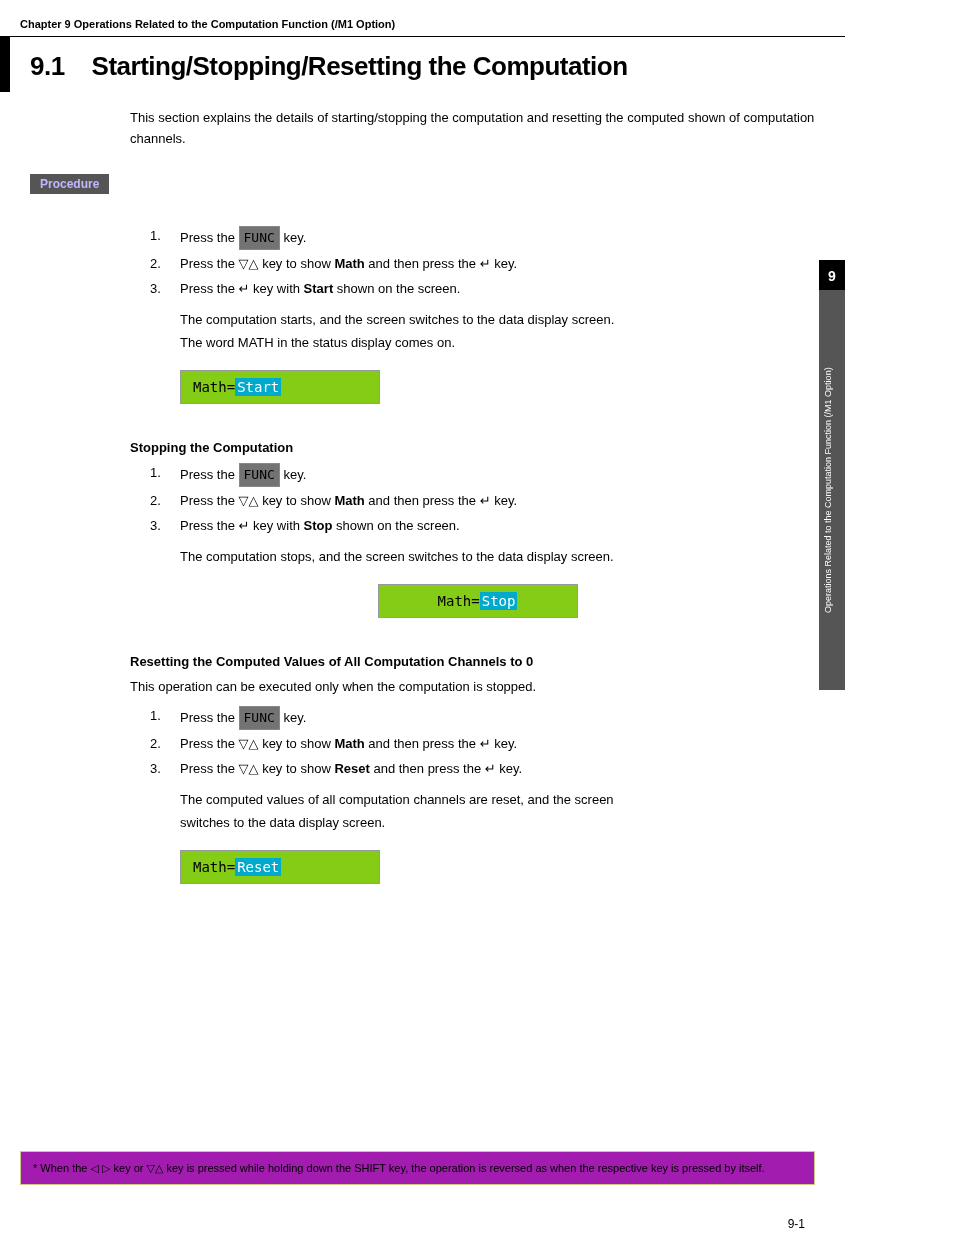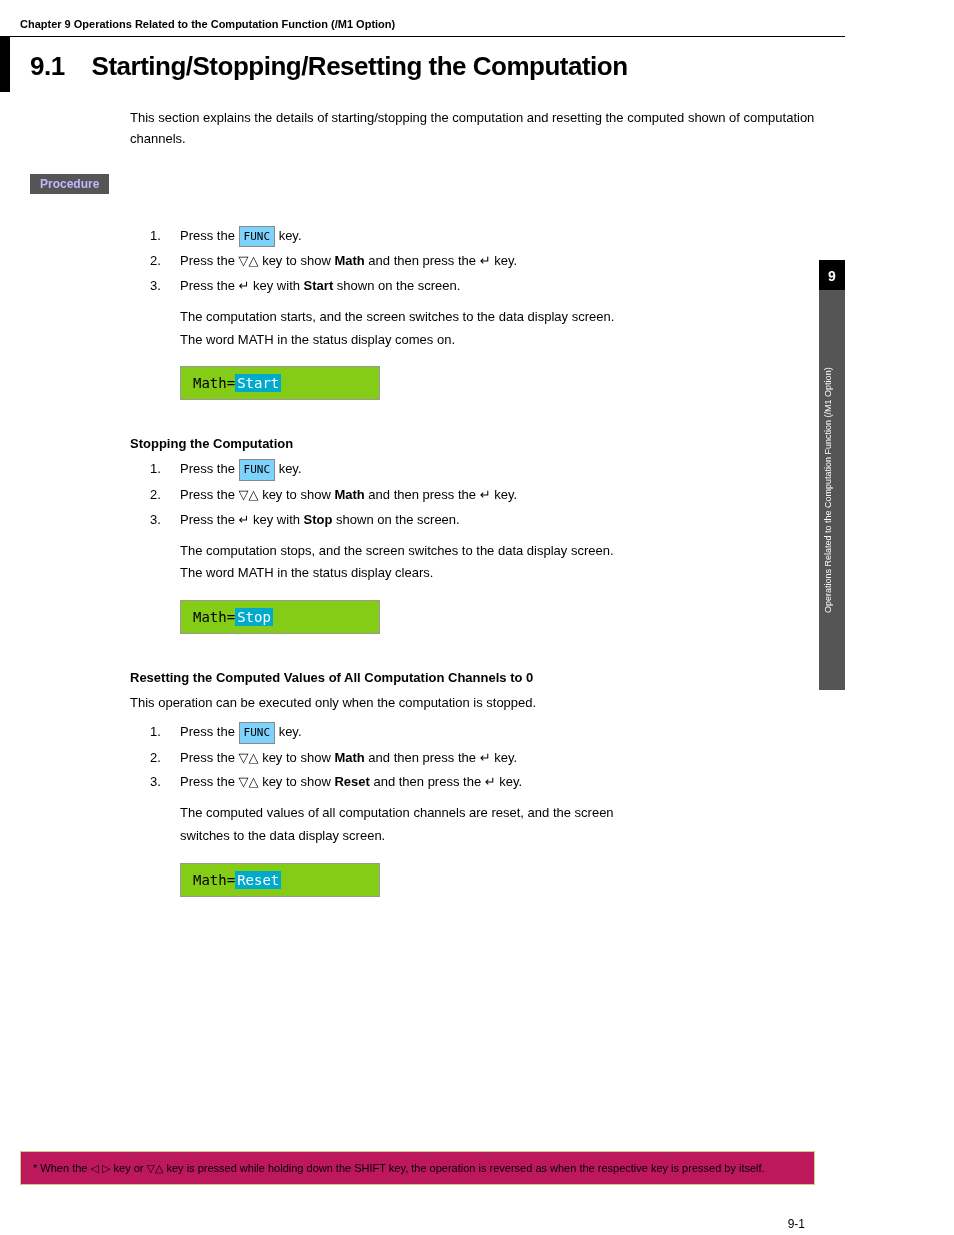--- a/index.html
+++ b/index.html
@@ -116,22 +116,22 @@
       margin-left: 50px;
       font-size: 13px;
       line-height: 1.6;
       margin-bottom: 2px;
     }
 
     .key-icon {
       display: inline-block;
       border: 1px solid #888;
       padding: 1px 4px;
-      font-size: 11px;
-      background: #7dd3fc;
+      font-size: 13px;
+      background: #737373;
       font-family: monospace;
       vertical-align: middle;
     }
 
     
     .display-box {
       border: 1px solid #999;
       background: #84cc16;
       padding: 8px 12px;
       margin: 8px 0 12px 0;
@@ -146,21 +146,21 @@
       color: #fff;
       padding: 1px 2px;
     }
 
     
     .footer-note {
       position: absolute;
       bottom: 50px;
       left: 20px;
       right: 30px;
-      background: #be185d;
+      background: #a21caf;
       border: 1px solid #cccc88;
       padding: 8px 12px;
       font-size: 11px;
       line-height: 1.5;
     }
 
     .page-number {
       position: absolute;
       bottom: 4px;
       right: 40px;
@@ -229,22 +229,21 @@
         <div class="step-item">
           <span class="step-number">2.</span>
           <span class="step-text">Press the ▽△ key to show <span class="bold">Math</span> and then press the ↵ key.</span>
         </div>
         <div class="step-item">
           <span class="step-number">3.</span>
           <span class="step-text">Press the ↵ key with <span class="bold">Stop</span> shown on the screen.</span>
         </div>
       </div>
       <div class="step-note">The computation stops, and the screen switches to the data display screen.</div>
-      <div class="step-note">The word MATH in the status display clears.</div>
-      <div style="margin-left:50px; margin-top:8px;">
+      <div style="margin-top:8px;text-align:center;">
         <div class="display-box">
           <span>Math=</span><span class="display-highlight-blue">Stop</span>
         </div>
       </div>
     </div>
 
     <div class="subsection">
       <div class="subsection-title">Resetting the Computed Values of All Computation Channels to 0</div>
       <div class="step-note" style="margin-left:0; margin-bottom:8px;">This operation can be executed only when the computation is stopped.</div>
       <div class="steps-list">

